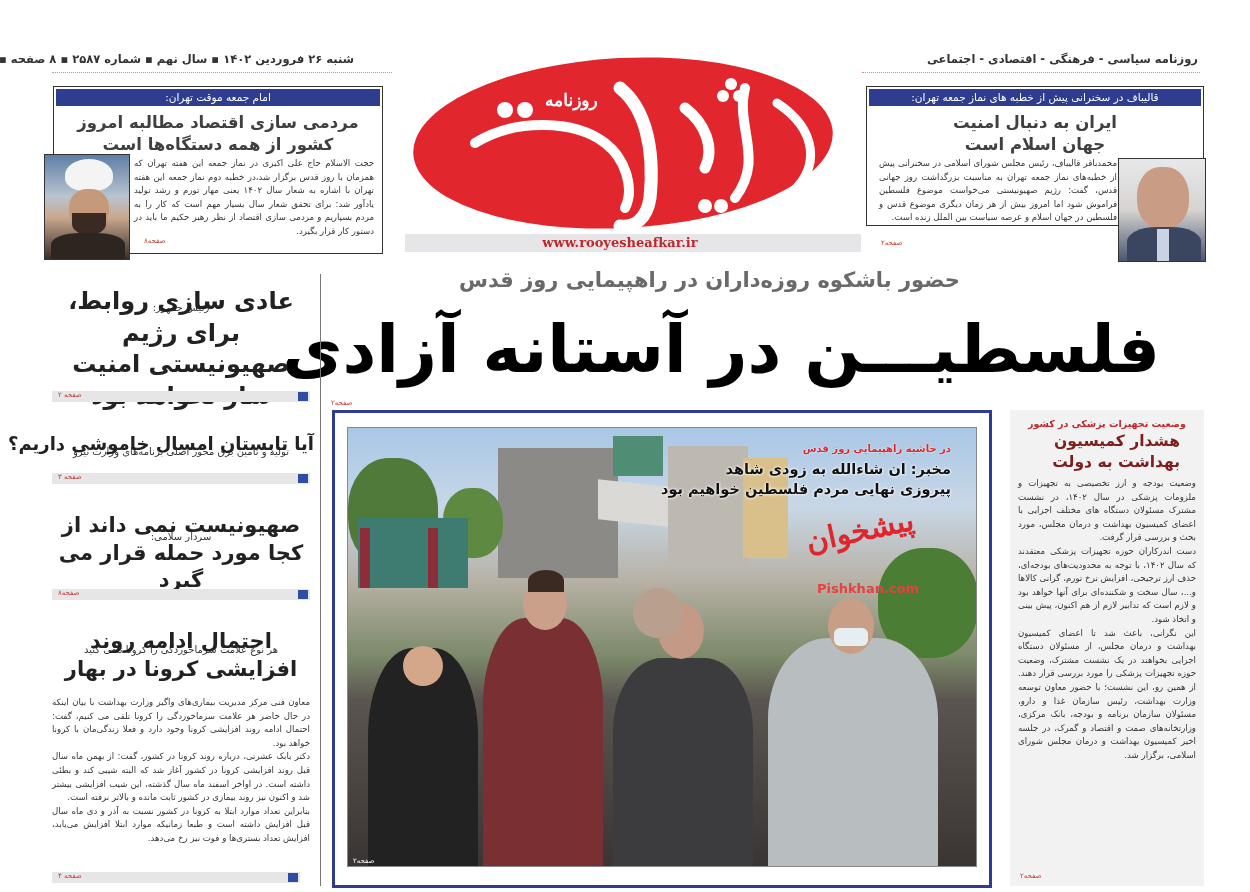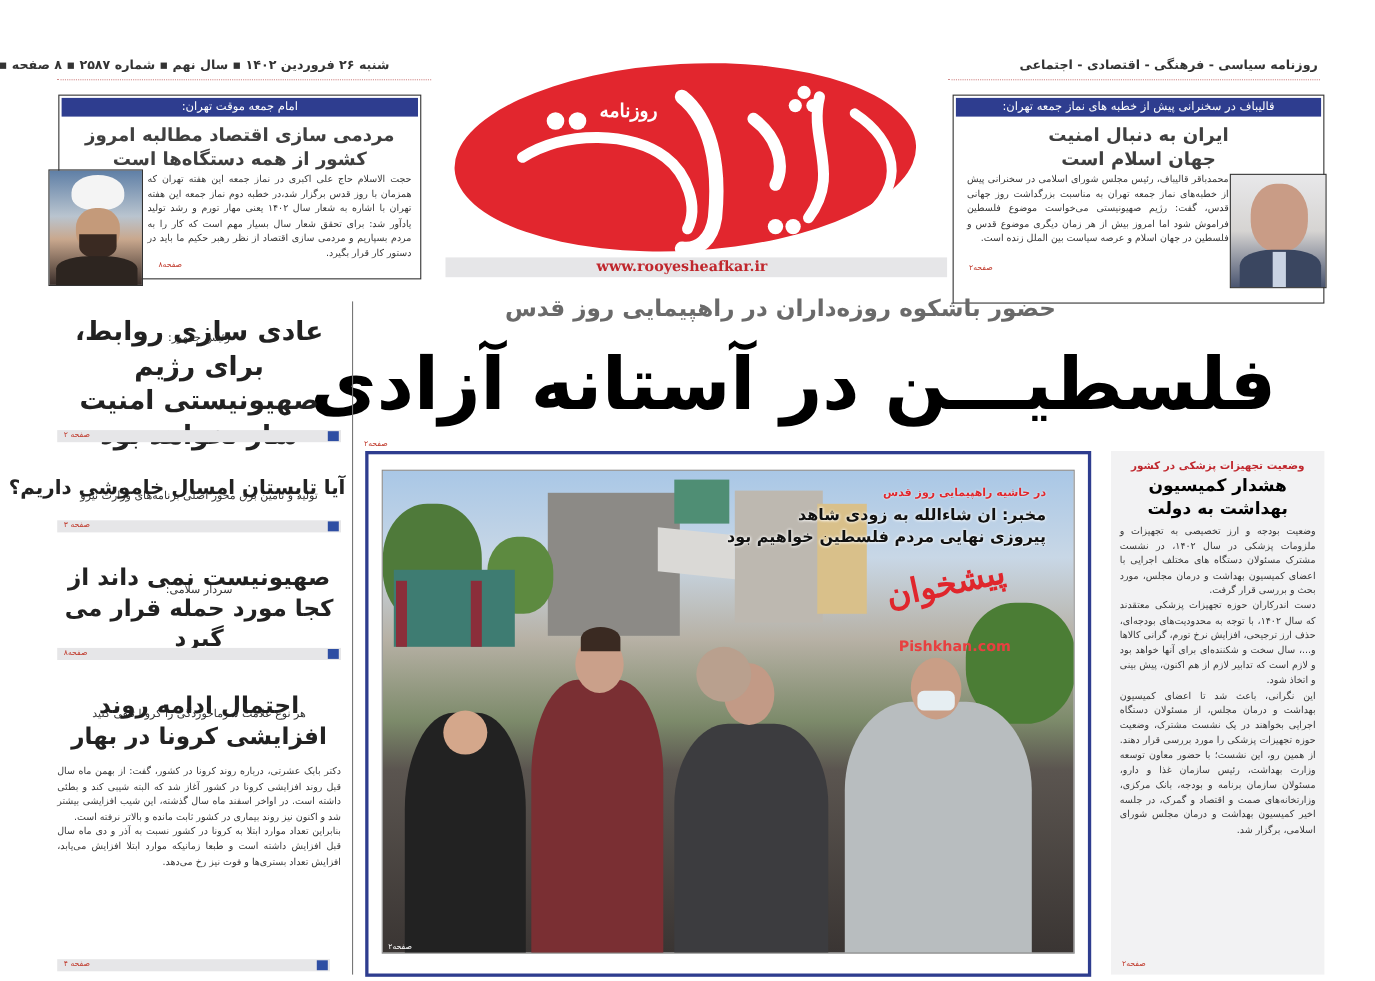--- a/index.html
+++ b/index.html
@@ -34,21 +34,21 @@
     .super-head { font-size: 21px; font-weight: bold; color: #6a6a6a; text-align: center; white-space: nowrap; }
     .main-head { font-size: 66px; font-weight: 900; color: #000000; text-align: center; white-space: nowrap; letter-spacing: -1px; font-family: "DejaVu Sans", sans-serif; }
 
     
     .left-kicker { font-size: 10px; text-align: center; color: #333; margin-top: 32px; }
     .left-head { font-weight: bold; text-align: center; color: #222; line-height: 1.32; }
 
     
     .right-box { background: #f2f2f3; }
     .right-kicker { color: #c0272d; font-size: 9.5px; font-weight: bold; text-align: center; }
-    .right-head { font-size: 15.5px; font-weight: bold; text-align: center; line-height: 21px; color: #000000; }
+    .right-head { font-size: 15.5px; font-weight: bold; line-height: 21px; color: #7f1d1d; }
 
     .vline { background: #777; width: 1px; }
 
     
     .photo-frame { border: 3px solid #2e3d8f; background: #fff; }
     .photo-inner { overflow: hidden; border: 1px solid #888; }
     .photo-kicker { color: #e0262c; font-size: 10px; font-weight: bold; white-space: nowrap; text-shadow: 0 0 2px #fff; }
     .photo-head { color: #111; font-size: 14.5px; font-weight: bold; line-height: 20px; text-align: right; white-space: nowrap; text-shadow: 0 0 3px #fff, 0 0 3px #fff; }
     .watermark { color: #e0262c; font-family: "DejaVu Serif", serif; font-weight: bold; }
     .watermark-url { color: #e84040; font-size: 13px; font-weight: bold; direction: ltr; }
@@ -90,21 +90,21 @@
   <div class="abs body-text" style="right:8px; top:70px; width:240px;">حجت الاسلام حاج علی اکبری در نماز جمعه این هفته تهران که همزمان با روز قدس برگزار شد،در خطبه دوم نماز جمعه این هفته تهران با اشاره به شعار سال ۱۴۰۲ یعنی مهار تورم و رشد تولید یادآور شد: برای تحقق شعار سال بسیار مهم است که کار را به مردم بسپاریم و مردمی سازی اقتصاد از نظر رهبر حکیم ما باید در دستور کار قرار بگیرد.</div>
   <div class="abs page-ref" style="left:90px; top:150px;">صفحه۸</div>
 </div>
 <div class="abs photo" style="left:44px; top:154px; width:86px; height:106px; background:linear-gradient(180deg,#5f7fa6 0%,#b9c4cf 40%,#c9a88e 60%,#3a2e2a 100%); border:1px solid #333;">
   <div class="abs" style="left:20px; top:4px; width:48px; height:32px; border-radius:50% 50% 40% 40%; background:#f4f4f4;"></div>
   <div class="abs" style="left:24px; top:34px; width:40px; height:40px; border-radius:45%; background:#c49a7a;"></div>
   <div class="abs" style="left:27px; top:58px; width:34px; height:22px; border-radius:0 0 50% 50%; background:#3a2a22;"></div>
   <div class="abs" style="left:6px; top:78px; width:74px; height:28px; background:#2d2520; border-radius:40% 40% 0 0;"></div>
 </div>
 
-<div class="abs top-box" style="left:866px; top:86px; width:338px; height:190px;">
+<div class="abs top-box" style="left:866px; top:86px; width:338px; height:140px;">
   <div class="kicker-bar" style="margin:2px 2px 0 2px;">قالیباف در سخنرانی پیش از خطبه های نماز جمعه تهران:</div>
   <div class="box-headline" style="padding:6px 70px 0 70px;">ایران به دنبال امنیت جهان اسلام است</div>
   <div class="abs body-text" style="left:12px; top:70px; width:238px;">محمدباقر قالیباف، رئیس مجلس شورای اسلامی در سخنرانی پیش از خطبه‌های نماز جمعه تهران به مناسبت بزرگداشت روز جهانی قدس، گفت: رژیم صهیونیستی می‌خواست موضوع فلسطین فراموش شود اما امروز بیش از هر زمان دیگری موضوع قدس و فلسطین در جهان اسلام و عرصه سیاست بین الملل زنده است.</div>
   <div class="abs page-ref" style="left:14px; top:152px;">صفحه۲</div>
 </div>
 <div class="abs photo" style="left:1118px; top:158px; width:88px; height:104px; background:linear-gradient(180deg,#e8e8ea 0%,#d6d4d2 50%,#4a5570 100%); border:1px solid #333;">
   <div class="abs" style="left:18px; top:8px; width:52px; height:62px; border-radius:45%; background:#c99c86;"></div>
   <div class="abs" style="left:8px; top:68px; width:74px; height:36px; background:#3a4660; border-radius:40% 40% 0 0;"></div>
   <div class="abs" style="left:38px; top:70px; width:12px; height:34px; background:#c9d3e3;"></div>
 </div>
@@ -132,20 +132,21 @@
 <div class="abs left-kicker" style="left:50px; top:499px; width:262px;">سردار سلامی:</div>
 <div class="abs left-head" style="left:48px; top:512px; width:266px; font-size:21px;">صهیونیست نمی داند از کجا مورد حمله قرار می گیرد</div>
 <div class="abs gray-bar" style="left:52px; top:589px; width:258px; height:11px;">
   <span class="page-ref" style="position:absolute; left:6px; top:0;">صفحه۸</span>
   <span class="blue-sq" style="position:absolute; right:2px; top:1px;"></span>
 </div>
 
 <div class="abs left-kicker" style="left:50px; top:612px; width:262px;">هر نوع علامت سرماخوردگی را کرونا تلقی کنید</div>
 <div class="abs left-head" style="left:48px; top:628px; width:266px; font-size:21px;">احتمال ادامه روند افزایشی کرونا در بهار</div>
 <div class="abs body-text" style="left:52px; top:696px; width:258px;">
+  <p>معاون فنی مرکز مدیریت بیماری‌های واگیر وزارت بهداشت با بیان اینکه در حال حاضر هر علامت سرماخوردگی را کرونا تلقی می کنیم، گفت: احتمال ادامه روند افزایشی کرونا وجود دارد و فعلا زندگی‌مان با کرونا خواهد بود.</p>
   <p>دکتر بابک عشرتی، درباره روند کرونا در کشور، گفت: از بهمن ماه سال قبل روند افزایشی کرونا در کشور آغاز شد که البته شیبی کند و بطئی داشته است. در اواخر اسفند ماه سال گذشته، این شیب افزایشی بیشتر شد و اکنون نیز روند بیماری در کشور ثابت مانده و بالاتر نرفته است.</p>
   <p>بنابراین تعداد موارد ابتلا به کرونا در کشور نسبت به آذر و دی ماه سال قبل افزایش داشته است و طبعا زمانیکه موارد ابتلا افزایش می‌یابد، افزایش تعداد بستری‌ها و فوت نیز رخ می‌دهد.</p>
 </div>
 <div class="abs gray-bar" style="left:52px; top:872px; width:248px; height:11px;">
   <span class="page-ref" style="position:absolute; left:6px; top:0;">صفحه ۴</span>
   <span class="blue-sq" style="position:absolute; right:2px; top:1px;"></span>
 </div>
 
 <div class="abs photo-frame" style="left:332px; top:410px; width:660px; height:478px;">
   <div class="abs photo-inner" style="left:12px; top:14px; width:630px; height:440px; background:linear-gradient(180deg,#a9c7e6 0%,#c8d7e6 18%,#b7b1a5 35%,#7c8a6a 52%,#5b5550 62%,#3a3533 100%);">

